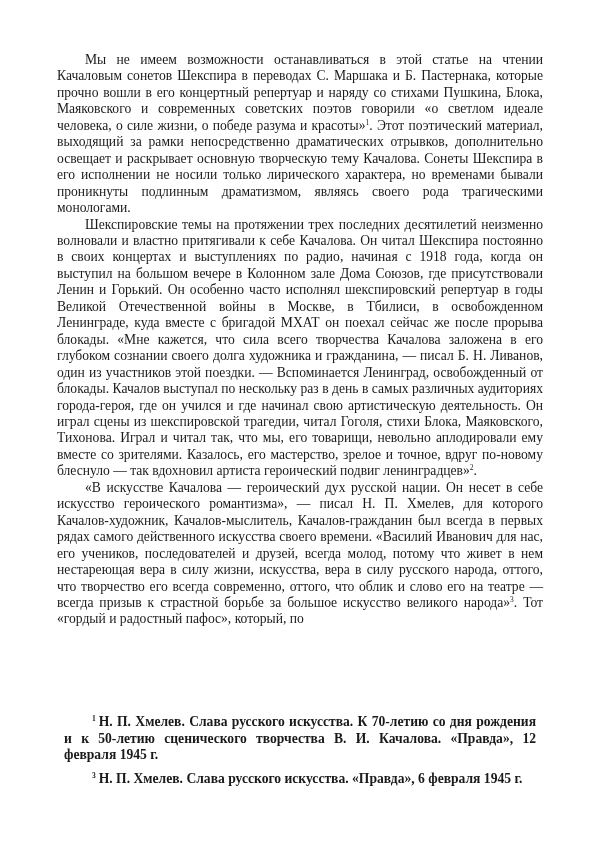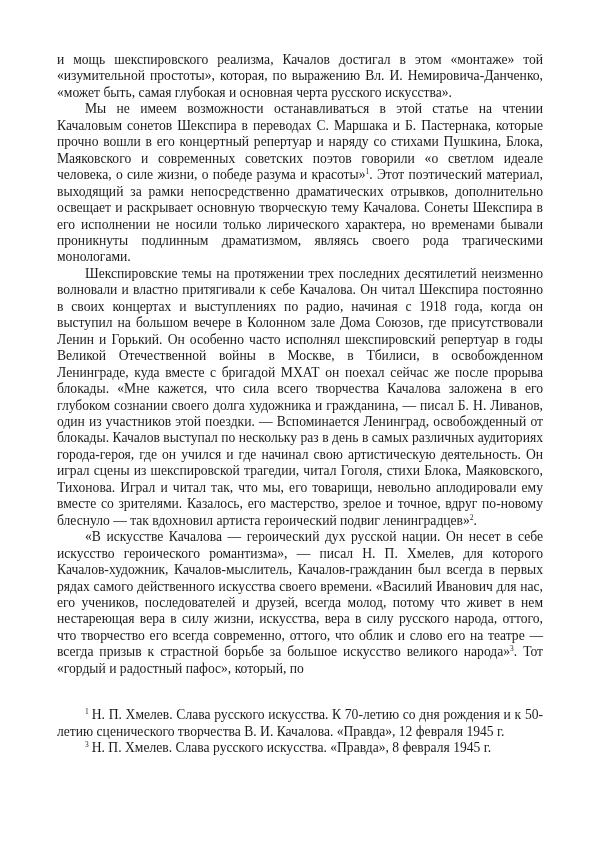--- a/index.html
+++ b/index.html
@@ -37,39 +37,39 @@
       line-height: 0;
       vertical-align: 5px;
     }
     .footnotes {
       position: absolute;
       left: 57px;
       top: 707px;
       width: 486px;
     }
     .footnotes p {
-      margin: 0;
+      margin: 7px;
       font-size: 13.6px;
       line-height: 16.5px;
       text-align: justify;
       text-indent: 28px;
+      font-weight: bold;
     }
     .fn-mark {
       font-size: 7.5px;
       vertical-align: 5px;
       line-height: 0;
       margin-right: 3px;
     }
   </style>
 </head>
 <body>
 
 <div class="page body-text">
-  <p class="cont"><span>и мощь шекспировского реализма, Качалов достигал в этом «монтаже» той «изумительной простоты», которая, по выражению Вл. И. Немировича-Данченко, «может быть, самая глубокая и основная черта русского искусства».</span></p>
   <p><span>Мы не имеем возможности останавливаться в этой статье на чтении Качаловым сонетов Шекспира в переводах С. Маршака и Б. Пастернака, которые прочно вошли в его концертный репертуар и наряду со стихами Пушкина, Блока, Маяковского и современных советских поэтов говорили «о светлом идеале человека, о силе жизни, о победе разума и красоты»</span><sup>1</sup><span>. Этот поэтический материал, выходящий за рамки непосредственно драматических отрывков, дополнительно освещает и раскрывает основную творческую тему Качалова. Сонеты Шекспира в его исполнении не носили только лирического характера, но временами бывали проникнуты подлинным драматизмом, являясь своего рода трагическими монологами.</span></p>
   <p><span>Шекспировские темы на протяжении трех последних десятилетий неизменно волновали и властно притягивали к себе Качалова. Он читал Шекспира постоянно в своих концертах и выступлениях по радио, начиная с 1918 года, когда он выступил на большом вечере в Колонном зале Дома Союзов, где присутствовали Ленин и Горький. Он особенно часто исполнял шекспировский репертуар в годы Великой Отечественной войны в Москве, в Тбилиси, в освобожденном Ленинграде, куда вместе с бригадой МХАТ он поехал сейчас же после прорыва блокады. «Мне кажется, что сила всего творчества Качалова заложена в его глубоком сознании своего долга художника и гражданина, — писал Б. Н. Ливанов, один из участников этой поездки. — Вспоминается Ленинград, освобожденный от блокады. Качалов выступал по нескольку раз в день в самых различных аудиториях города-героя, где он учился и где начинал свою артистическую деятельность. Он играл сцены из шекспировской трагедии, читал Гоголя, стихи Блока, Маяковского, Тихонова. Играл и читал так, что мы, его товарищи, невольно аплодировали ему вместе со зрителями. Казалось, его мастерство, зрелое и точное, вдруг по-новому блеснуло — так вдохновил артиста героический подвиг ленинградцев»</span><sup>2</sup><span>.</span></p>
   <p><span>«В искусстве Качалова — героический дух русской нации. Он несет в себе искусство героического романтизма», — писал Н. П. Хмелев, для которого Качалов-художник, Качалов-мыслитель, Качалов-гражданин был всегда в первых рядах самого действенного искусства своего времени. «Василий Иванович для нас, его учеников, последователей и друзей, всегда молод, потому что живет в нем нестареющая вера в силу жизни, искусства, вера в силу русского народа, оттого, что творчество его всегда современно, оттого, что облик и слово его на театре — всегда призыв к страстной борьбе за большое искусство великого народа»</span><sup>3</sup><span>. Тот «гордый и радостный пафос», который, по</span></p>
 </div>
 
 <div class="footnotes">
   <p><span class="fn-mark">1</span><span>Н. П. Хмелев. Слава русского искусства. К 70-летию со дня рождения и к 50-летию сценического творчества В. И. Качалова. «Правда», 12 февраля 1945 г.</span></p>
-  <p><span class="fn-mark">3</span><span>Н. П. Хмелев. Слава русского искусства. «Правда», 8 февраля 1945 г.</span></p>
+  <p><span class="fn-mark">3</span><span>Н. П. Хмелев. Слава русского искусства. «Правда», 6 февраля 1945 г.</span></p>
 </div>
 
 </body></html>

